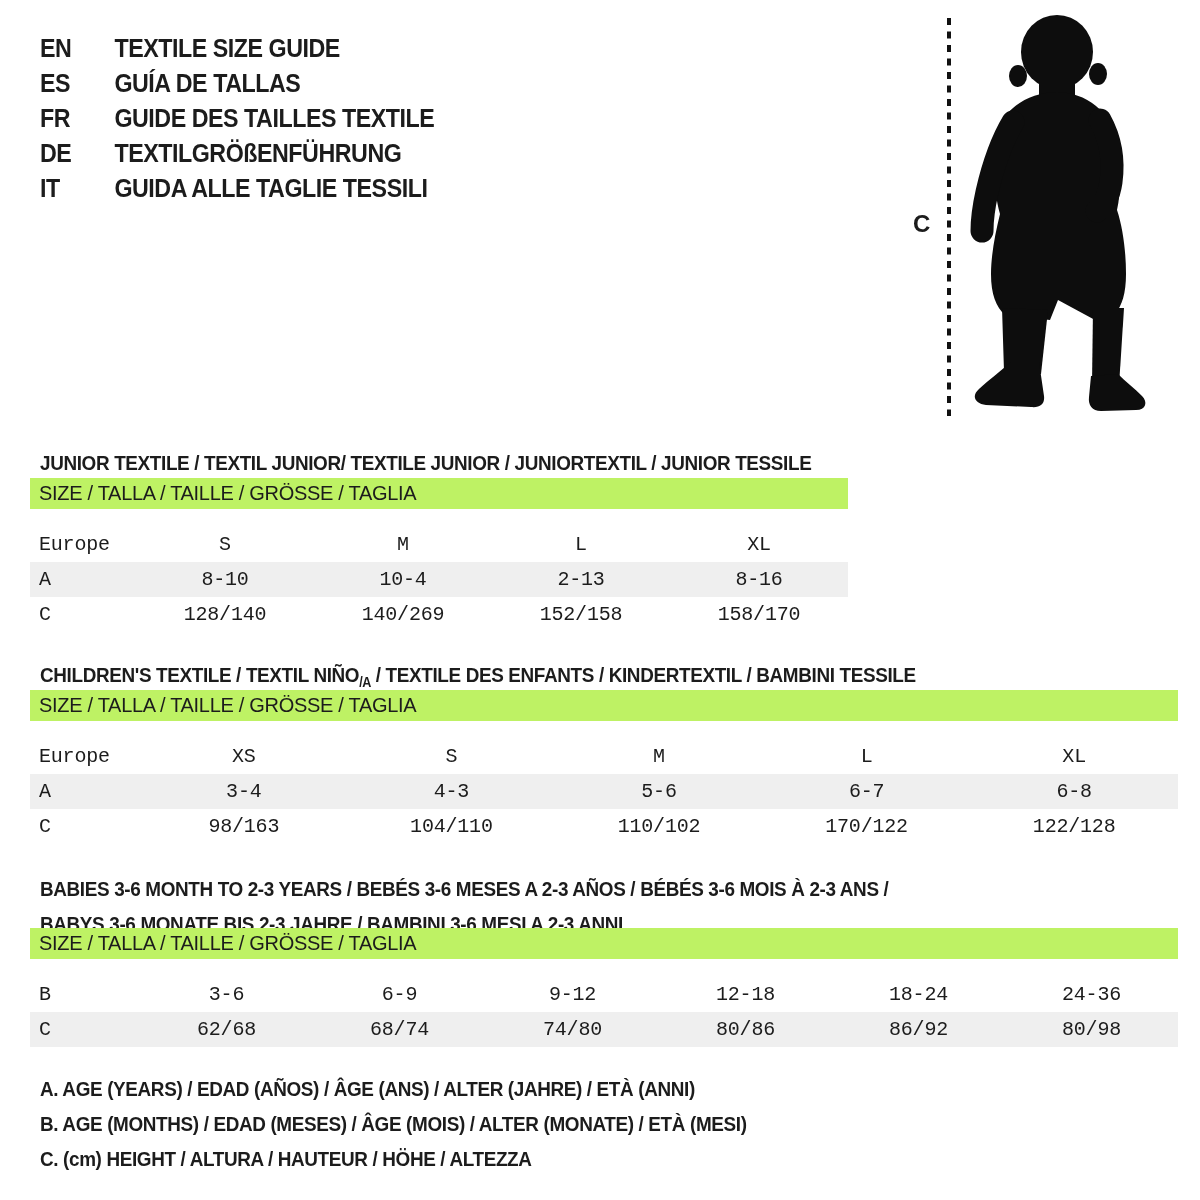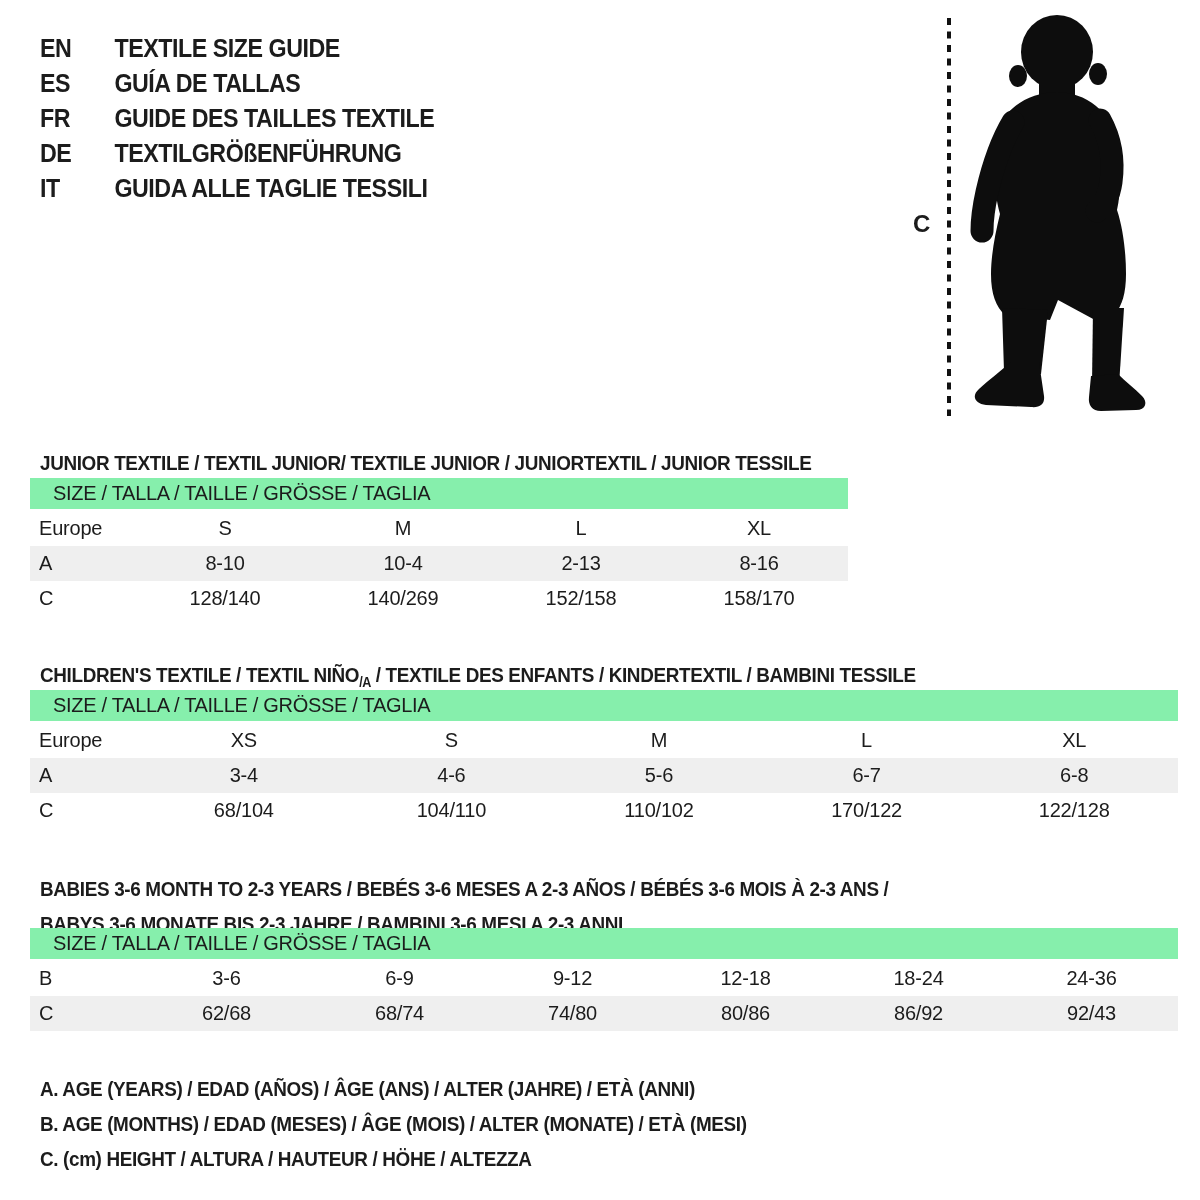--- a/index.html
+++ b/index.html
@@ -28,23 +28,23 @@
   #sec3-title { left:40px; top:854px; }
   #sec3-title .title-line { height:35px; line-height:35px; }
   .sub-a { font-size:14px; vertical-align:-5px; letter-spacing:-0.5px; }
 
   
   .size-table { position:absolute; }
   #table1 { left:30px; top:478px; width:818px; }
   #table2 { left:30px; top:690px; width:1148px; }
   #table3 { left:30px; top:928px; width:1148px; }
 
-  .t-head { height:31px; background:#86efac; display:flex; align-items:center;
-            padding-left:23px; font-size:20px; letter-spacing:-0.3px; margin-bottom:2px; }
-  .t-row  { height:35px; display:flex; align-items:center; font-size:20px; letter-spacing:-0.2px; }
+  .t-head { height:31px; background:#bef264; display:flex; align-items:center;
+            padding-left:9px; font-size:20px; letter-spacing:-0.3px; margin-bottom:18px; }
+  .t-row  { height:35px; display:flex; align-items:center; font-size:20px; letter-spacing:-0.2px;font-family:Liberation Mono, monospace; }
   .t-row.alt { background:#efefef; }
   .c-label { width:106px; padding-left:9px; box-sizing:border-box; }
   #table2 .c-label, #table3 .c-label { width:110px; }
   .c-val  { flex:1; text-align:center; }
 
   
   .legend { position:absolute; left:40px; top:1071px; transform:scaleX(0.90); transform-origin:0 0; }
   .legend-line { height:35px; line-height:35px; font-weight:700; font-size:21px; letter-spacing:-0.4px; white-space:nowrap; }
 </style>
 </head>
@@ -144,28 +144,28 @@
     <div class="c-label">Europe</div>
     <div class="c-val">XS</div>
     <div class="c-val">S</div>
     <div class="c-val">M</div>
     <div class="c-val">L</div>
     <div class="c-val">XL</div>
   </div>
   <div class="t-row alt">
     <div class="c-label">A</div>
     <div class="c-val">3-4</div>
-    <div class="c-val">4-6</div>
+    <div class="c-val">4-3</div>
     <div class="c-val">5-6</div>
     <div class="c-val">6-7</div>
     <div class="c-val">6-8</div>
   </div>
   <div class="t-row">
     <div class="c-label">C</div>
-    <div class="c-val">68/104</div>
+    <div class="c-val">98/163</div>
     <div class="c-val">104/110</div>
     <div class="c-val">110/102</div>
     <div class="c-val">170/122</div>
     <div class="c-val">122/128</div>
   </div>
 </div>
 
 <h2 class="sec-title" id="sec3-title">
   <div class="title-line">BABIES 3-6 MONTH TO 2-3 YEARS / BEBÉS 3-6 MESES A 2-3 AÑOS / BÉBÉS 3-6 MOIS À 2-3 ANS /</div>
   <div class="title-line">BABYS 3-6 MONATE BIS 2-3 JAHRE / BAMBINI 3-6 MESI A 2-3 ANNI</div>
@@ -182,21 +182,21 @@
     <div class="c-val">18-24</div>
     <div class="c-val">24-36</div>
   </div>
   <div class="t-row alt">
     <div class="c-label">C</div>
     <div class="c-val">62/68</div>
     <div class="c-val">68/74</div>
     <div class="c-val">74/80</div>
     <div class="c-val">80/86</div>
     <div class="c-val">86/92</div>
-    <div class="c-val">92/43</div>
+    <div class="c-val">80/98</div>
   </div>
 </div>
 
 <div class="legend">
   <div class="legend-line">A. AGE (YEARS) / EDAD (AÑOS) / ÂGE (ANS) / ALTER (JAHRE) / ETÀ (ANNI)</div>
   <div class="legend-line">B. AGE (MONTHS) / EDAD (MESES) / ÂGE (MOIS) / ALTER (MONATE) / ETÀ (MESI)</div>
   <div class="legend-line">C. (cm) HEIGHT / ALTURA / HAUTEUR / HÖHE / ALTEZZA</div>
 </div>
 
 </body></html>

